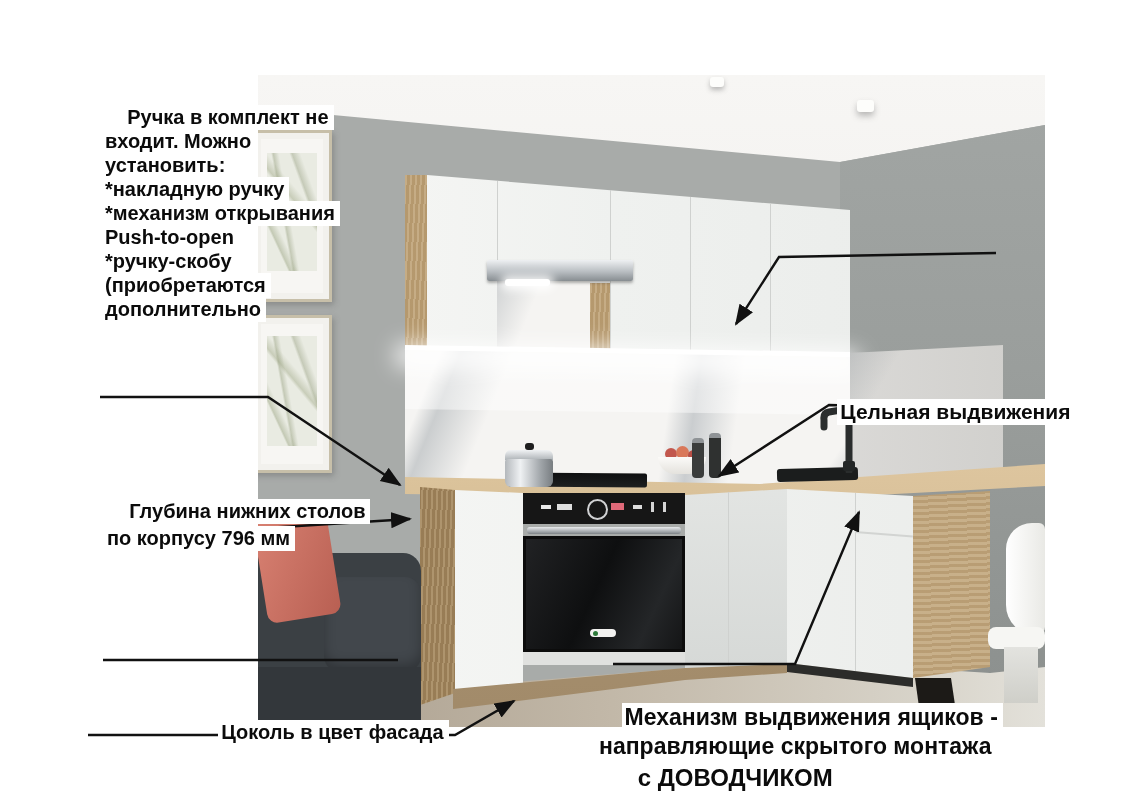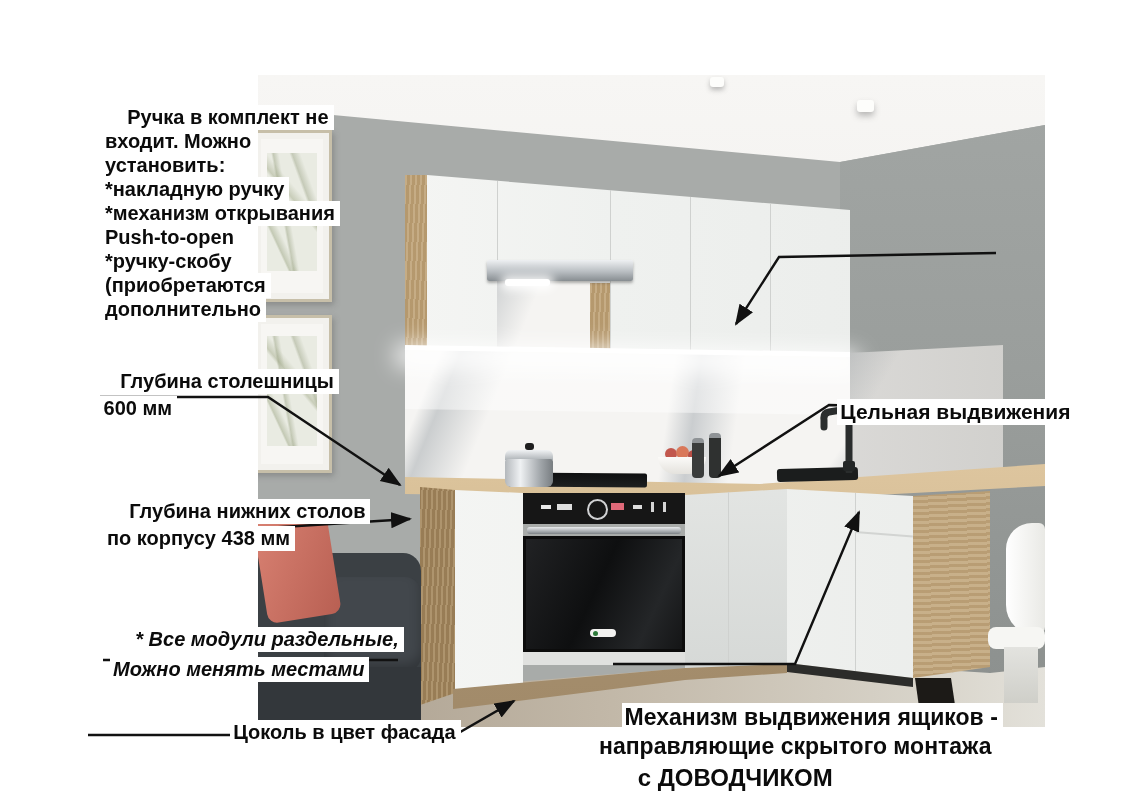--- a/index.html
+++ b/index.html
@@ -164,36 +164,28 @@
 входит. Можно
 установить:
 *накладную ручку
 *механизм открывания
 Push-to-open
 *ручку-скобу
 (приобретаются
 дополнительно</span>
   </div>
 
-  <div class="label" style="left:95px;top:341px;font-size:20px;line-height:27px;">
-    <span>Глубина столешницы
- 600 мм</span>
-  </div>
 
   <div class="label" style="left:104px;top:471px;font-size:20px;line-height:27px;">
     <span>Глубина нижних столов
-по корпусу 438 мм</span>
-  </div>
-
-  <div class="label italic" style="left:110px;top:594px;font-size:20px;line-height:30px;">
-    <span>* Все модули раздельные,
-Можно менять местами</span>
-  </div>
-
-  <div class="label" style="left:208px;top:693px;font-size:20px;line-height:26px;">
+по корпусу 796 мм</span>
+  </div>
+
+
+  <div class="label" style="left:196px;top:693px;font-size:20px;line-height:26px;">
     <span>Цоколь в цвет фасада</span>
   </div>
 
 
   <div class="label" style="left:814px;top:371px;font-size:21px;line-height:27px;">
     <span>Цельная выдвижения</span>
   </div>
 
   <div class="label" style="left:596px;top:674px;font-size:23px;line-height:29px;">
     <span>Механизм выдвижения ящиков -

